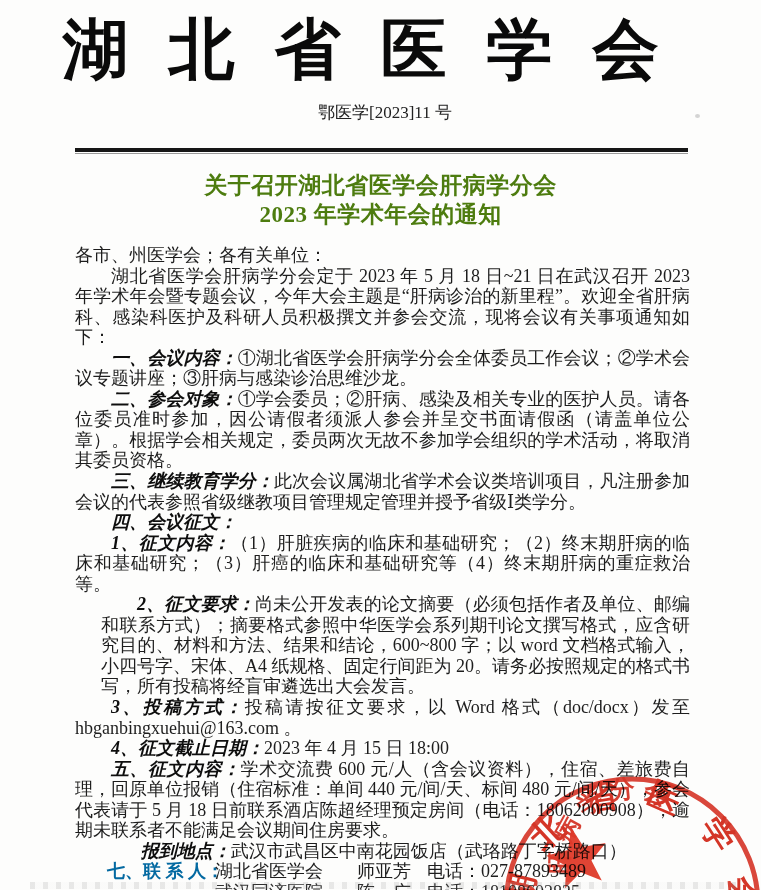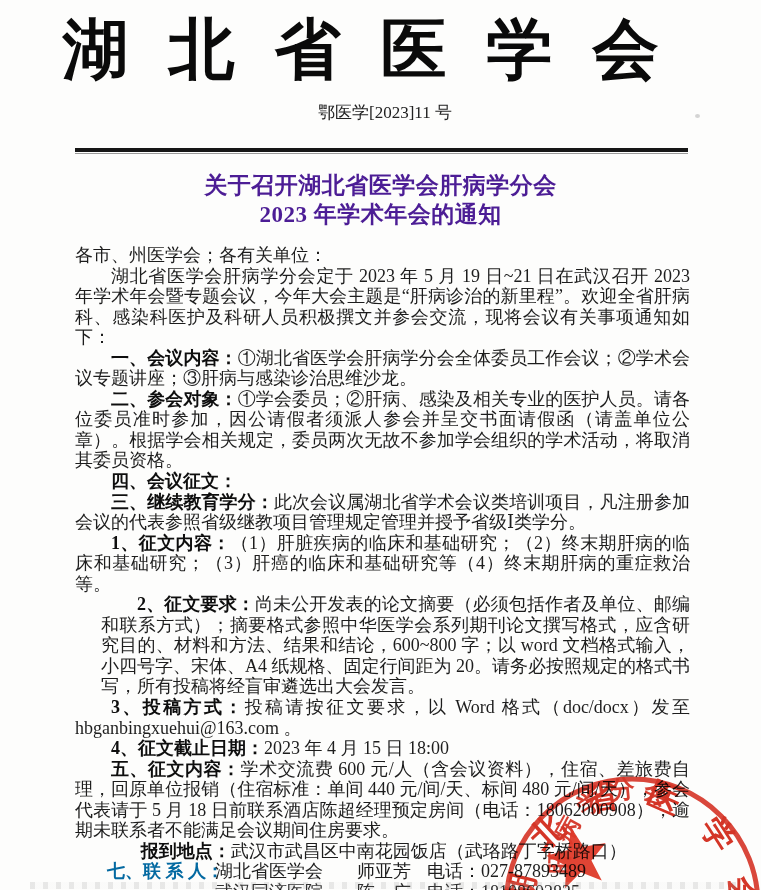--- a/index.html
+++ b/index.html
@@ -37,31 +37,31 @@
     border-bottom:1px solid #9a9a9a;
     height:1px;
   }
   .doc-title{
     margin-top:17px;
     text-align:center;
     font-size:23px;
     font-weight:bold;
     line-height:29px;
     letter-spacing:0.5px;
-    color:#4c1d95;
+    color:#4d7c0f;
   }
   
   .body-col{
     margin:16px 71px 0 75px;
     font-size:18px;
     line-height:20.55px;
     text-align:justify;
   }
   .body-col p{margin:0;}
-  .b{font-weight:bold;color:#0e0e0e;}
+  .b{font-weight:bold;color:#0e0e0e;font-style:italic;}
   .spread{text-align-last:justify;}
   .contacts{padding-left:32px;}
   .contact-row{white-space:nowrap;}
   .c-label{display:inline-block;width:108px;font-weight:bold;color:#0369a1;}
   .c-org{display:inline-block;width:142px;}
   .c-name{display:inline-block;width:70px;}
   .date-line{
     margin:5px 114px 0 0;
     text-align:right;
     font-size:16.5px;
@@ -107,25 +107,25 @@
   <div class="rule"></div>
 
   <div class="doc-title">
     <div>关于召开湖北省医学会肝病学分会</div>
     <div>2023 年学术年会的通知</div>
   </div>
 
   <div class="body-col">
     <div id="paras">
         <p><span>各市、州医学会；各有关单位：</span></p>
-        <p style="text-indent: 2em;"><span>湖北省医学会肝病学分会定于 2023 年 5 月 19 日~21 日在武汉召开 2023 年学术年会暨专题会议，今年大会主题是“肝病诊治的新里程”。欢迎全省肝病科、感染科医护及科研人员积极撰文并参会交流，现将会议有关事项通知如下：</span></p>
+        <p style="text-indent: 2em;"><span>湖北省医学会肝病学分会定于 2023 年 5 月 18 日~21 日在武汉召开 2023 年学术年会暨专题会议，今年大会主题是“肝病诊治的新里程”。欢迎全省肝病科、感染科医护及科研人员积极撰文并参会交流，现将会议有关事项通知如下：</span></p>
         <p style="text-indent: 2em;"><span class="b">一、会议内容：</span><span>①湖北省医学会肝病学分会全体委员工作会议；②学术会议专题讲座；③肝病与感染诊治思维沙龙。</span></p>
         <p style="text-indent: 2em;"><span class="b">二、参会对象：</span><span>①学会委员；②肝病、感染及相关专业的医护人员。请各位委员准时参加，因公请假者须派人参会并呈交书面请假函（请盖单位公章）。根据学会相关规定，委员两次无故不参加学会组织的学术活动，将取消其委员资格。</span></p>
+        <p style="text-indent: 2em;"><span class="b">三、继续教育学分：</span><span>此次会议属湖北省学术会议类培训项目，凡注册参加会议的代表参照省级继教项目管理规定管理并授予省级Ⅰ类学分。</span></p>
         <p style="text-indent: 2em;"><span class="b">四、会议征文：</span></p>
-        <p style="text-indent: 2em;"><span class="b">三、继续教育学分：</span><span>此次会议属湖北省学术会议类培训项目，凡注册参加会议的代表参照省级继教项目管理规定管理并授予省级Ⅰ类学分。</span></p>
         <p style="text-indent: 2em;"><span class="b">1、征文内容：</span><span>（1）肝脏疾病的临床和基础研究；（2）终末期肝病的临床和基础研究；（3）肝癌的临床和基础研究等（4）终末期肝病的重症救治等。</span></p>
         <p style="text-indent: 2em; margin-left: 26px;"><span class="b">2、征文要求：</span><span>尚未公开发表的论文摘要（必须包括作者及单位、邮编和联系方式）；摘要格式参照中华医学会系列期刊论文撰写格式，应含研究目的、材料和方法、结果和结论，600~800 字；以 word 文档格式输入，小四号字、宋体、A4 纸规格、固定行间距为 20。请务必按照规定的格式书写，所有投稿将经盲审遴选出大会发言。</span></p>
         <p class="spread" style="text-indent: 2em;"><span class="b">3、投稿方式：</span><span>投稿请按征文要求，以 Word 格式（doc/docx）发至</span></p>
         <p><span>hbganbingxuehui@163.com 。</span></p>
         <p style="text-indent: 2em;"><span class="b">4、征文截止日期：</span><span>2023 年 4 月 15 日 18:00</span></p>
         <p style="text-indent: 2em;"><span class="b">五、征文内容：</span><span>学术交流费 600 元/人（含会议资料），住宿、差旅费自理，回原单位报销（住宿标准：单间 440 元/间/天、标间 480 元/间/天），参会代表请于 5 月 18 日前联系酒店陈超经理预定房间（电话：18062000908），逾期未联系者不能满足会议期间住房要求。</span></p>
         <p style="text-indent: 3.65em;"><span class="b">报到地点：</span><span>武汉市武昌区中南花园饭店（武珞路丁字桥路口）</span></p>
       </div>
 
     <div class="contacts">

